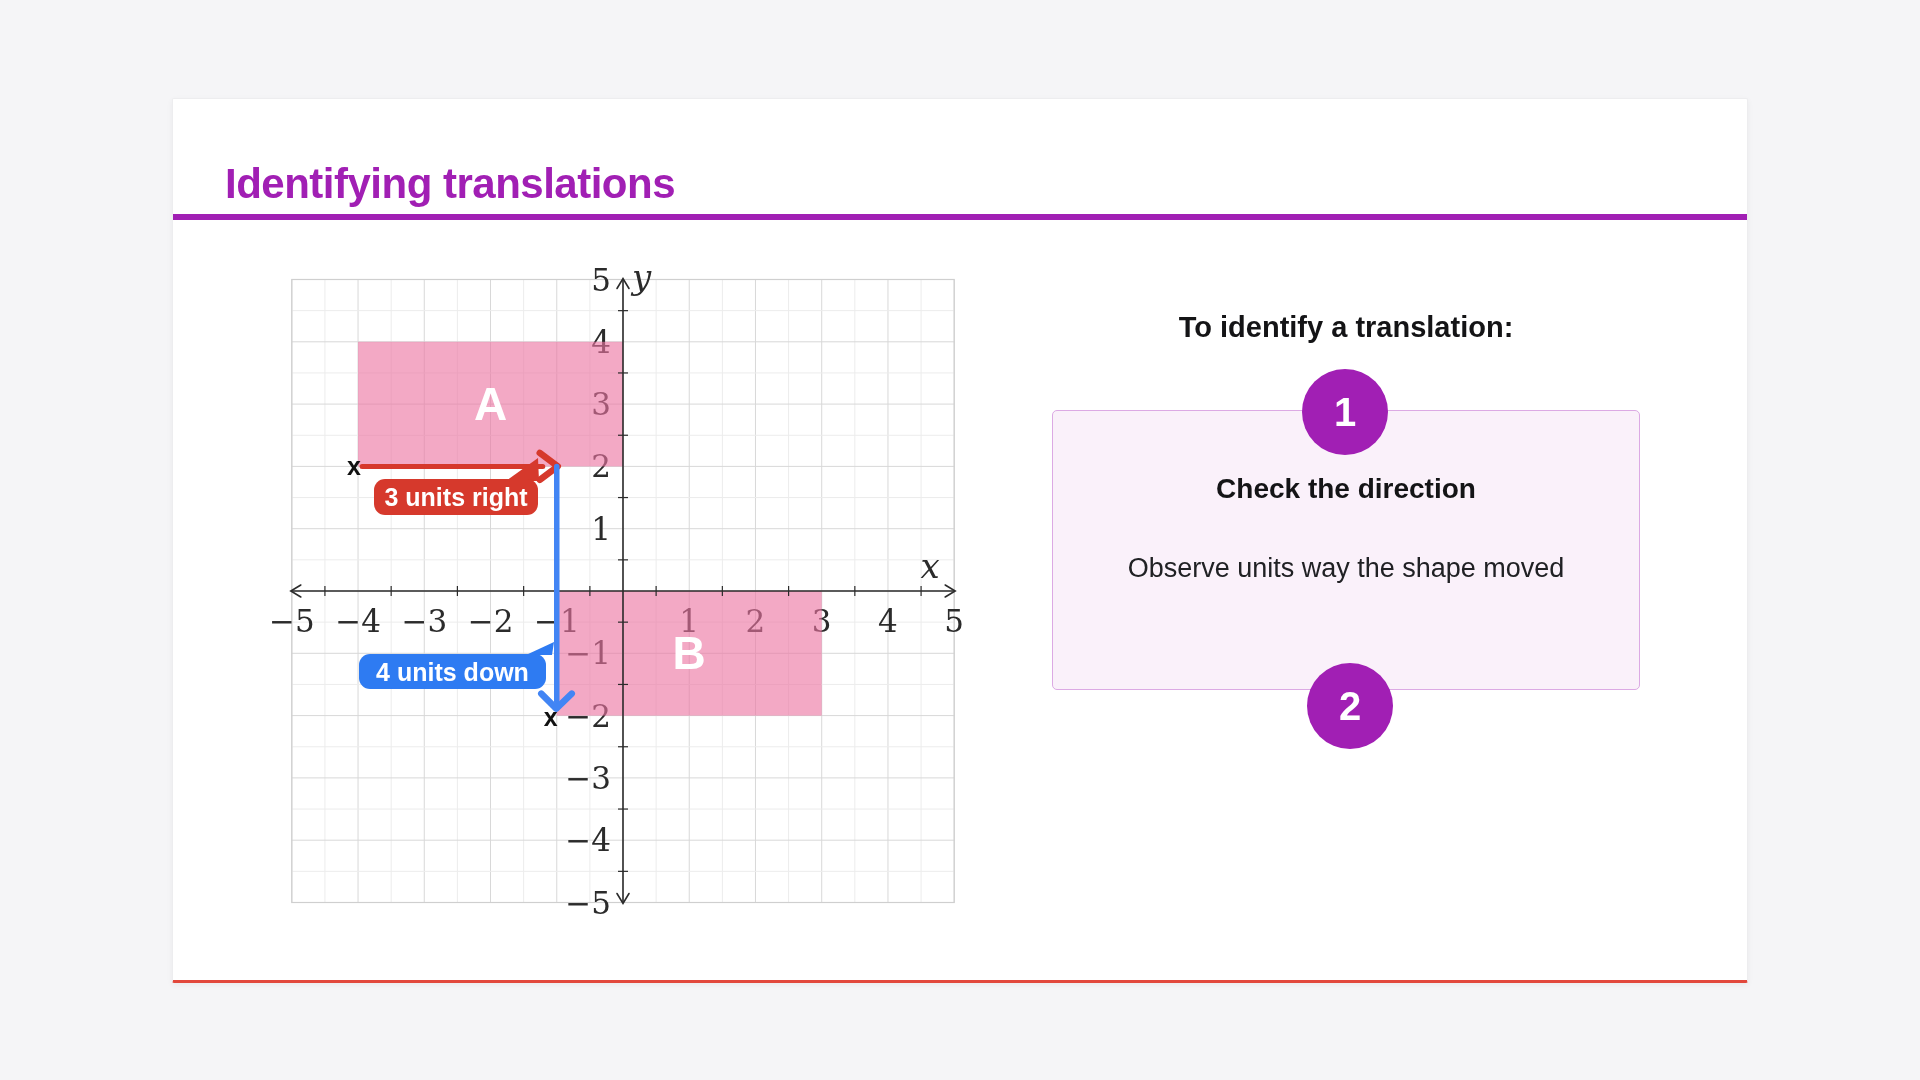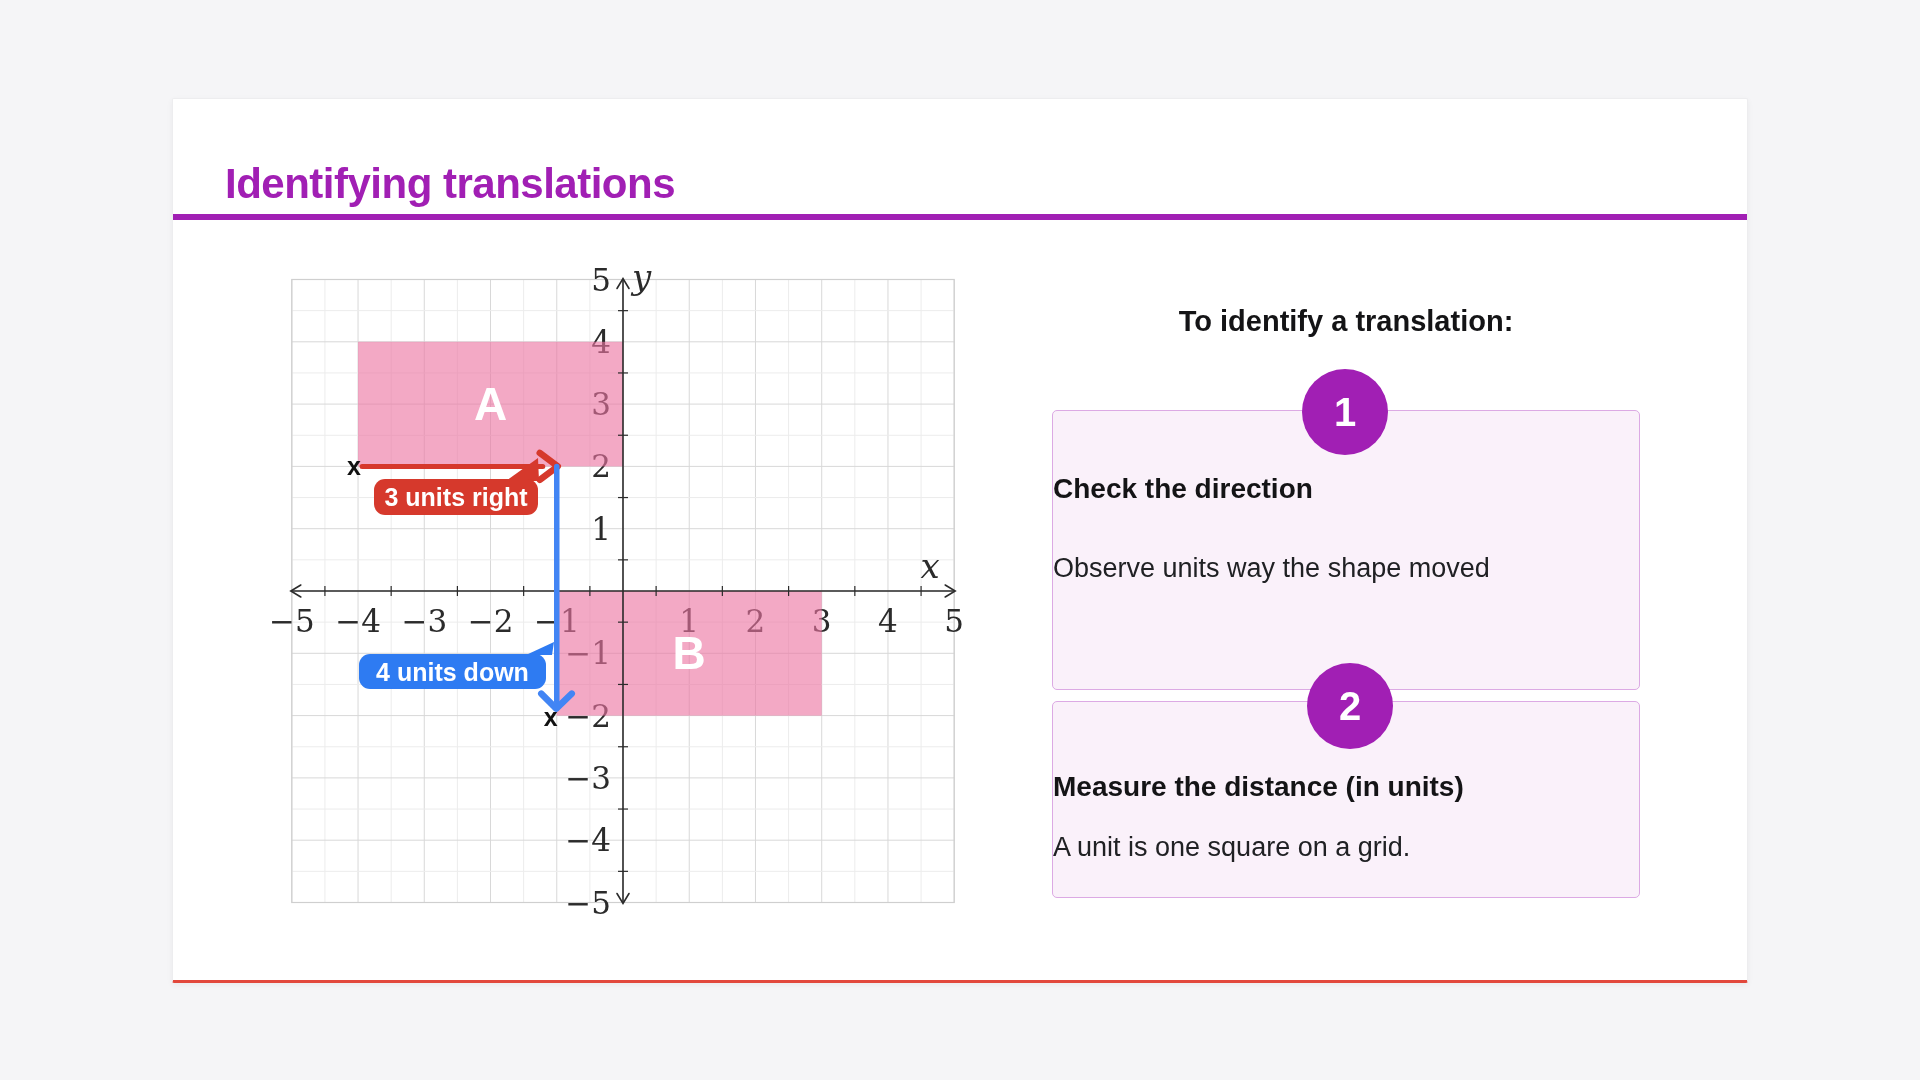--- a/index.html
+++ b/index.html
@@ -13,26 +13,26 @@
   }
   .page-title {
     position:absolute; left:52px; top:60px; font-size:42px; font-weight:bold;
     letter-spacing:-0.5px; line-height:50px; color:#a11fb4;text-align:center;
   }
   .title-rule { position:absolute; left:0; top:115px; width:100%; height:6px; background:#a11fb4; }
 
   #graph { position:absolute; left:78px; top:132px; }
 
   .panel-heading {
-    position:absolute; left:879px; top:202px; width:588px; text-align:center;
+    position:absolute; left:879px; top:208px; width:588px; text-align:center;
     font-size:29px; font-weight:bold; line-height:40px; color:#141416;
   }
   .step-card {
     position:absolute; left:879px; width:588px; background:#faf1fa;
-    border:1.5px solid #dcaae4; border-radius:5px; text-align:left; color:#202124;
+    border:1.5px solid #dcaae4; border-radius:5px; text-align:center; color:#202124;
   }
   .step-card.one { top:311px; height:280px; padding-top:58px; }
   .step-card.two { top:602px; height:197px; padding-top:65px; }
   .step-title { font-size:28px; font-weight:bold; line-height:40px; color:#141416; }
   .step-line  { font-size:27px; line-height:40px; }
   .one .step-line.l1 { margin-top:39px; }
   .one .step-line.l2 { margin-top:35px; }
   .two .step-line.l1 { margin-top:20px; }
   .step-circle {
     position:absolute; width:86px; height:86px; border-radius:50%;
@@ -180,18 +180,14 @@
     </svg>
 
   <div class="panel-heading">To identify a translation:</div>
 
   <div class="step-card one">
     <div class="step-title">Check the direction</div>
     <div class="step-line l1">Observe units way the shape moved</div>
   </div>
   <div class="step-circle one">1</div>
 
-  <div class="step-card two">
-    <div class="step-title">Measure the distance (in units)</div>
-    <div class="step-line l1">A unit is one square on a grid.</div>
-  </div>
   <div class="step-circle two">2</div>
 </div>
 
 </body></html>

